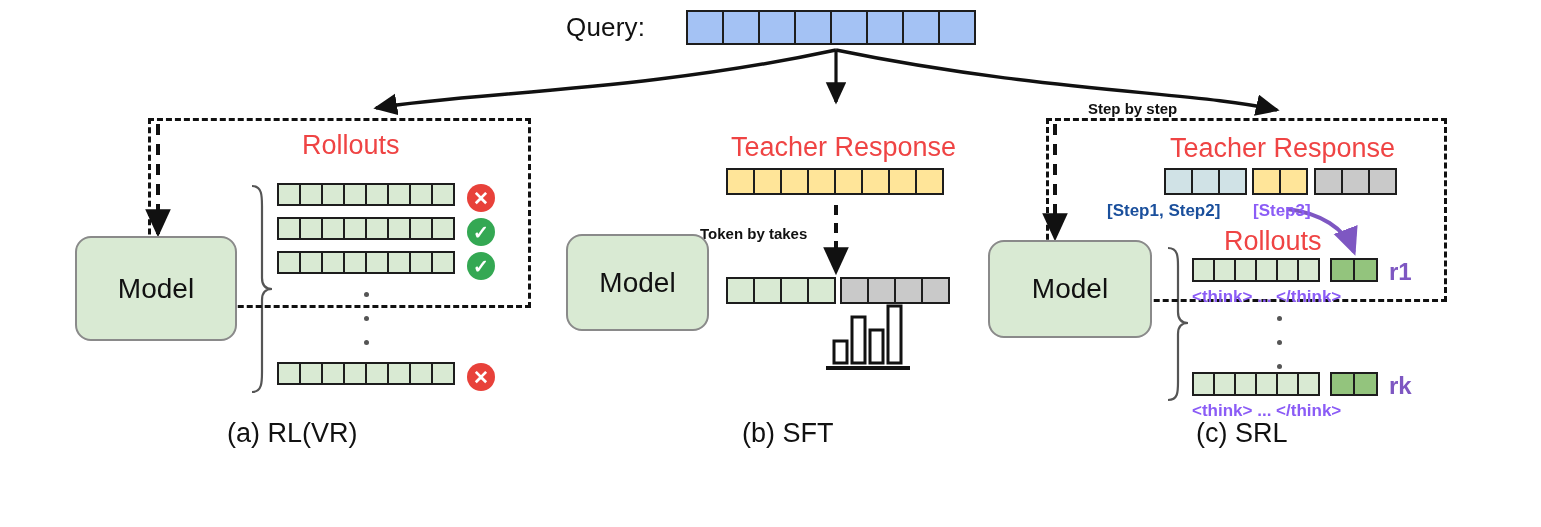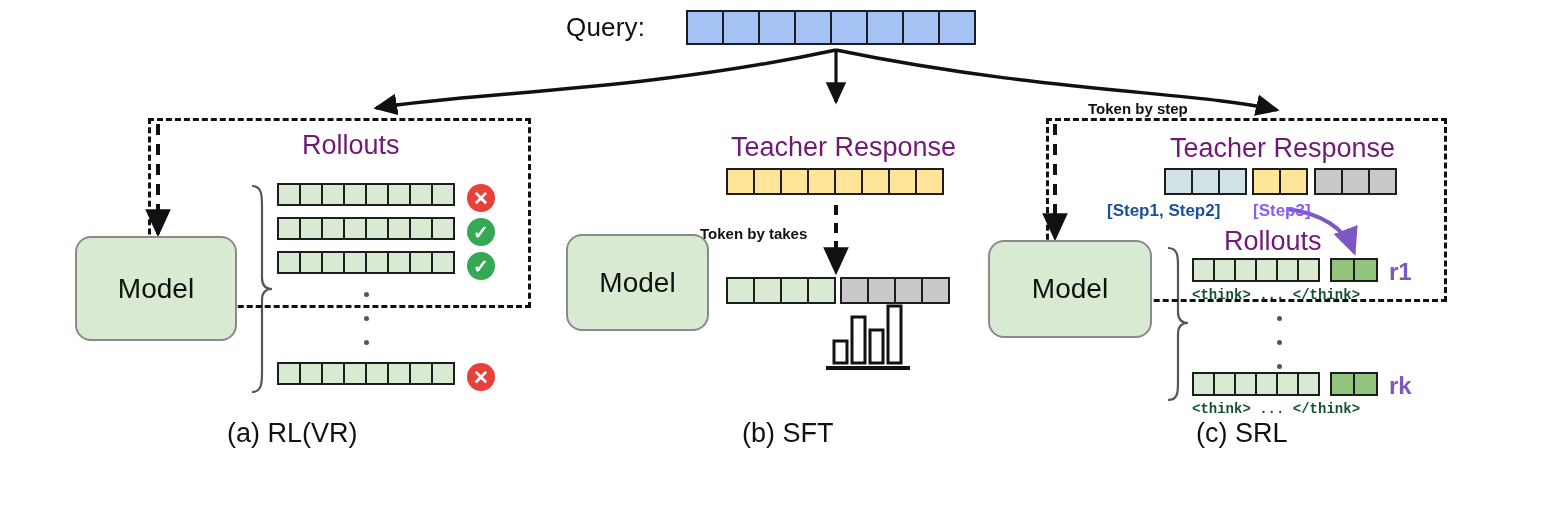--- a/index.html
+++ b/index.html
@@ -48,21 +48,21 @@
 
   
   .dash-frame {
     position:absolute;
     border:3px dashed #111;
     background:transparent;
   }
 
   
   .panel-title {
-    position:absolute; font-size:27px; color:#701a75; white-space:nowrap;
+    position:absolute; font-size:27px; color:#ef4444; white-space:nowrap;
   }
   .panel-caption {
     position:absolute; font-size:27px; color:#111; white-space:nowrap;
   }
   .small-bold {
     position:absolute; font-size:15px; font-weight:bold; color:#111; white-space:nowrap;
   }
 
   
   .badge {
@@ -73,21 +73,21 @@
   .badge.cross { background:#e8413a; }
   .badge.check { background:#34a853; }
 
   
   .vdots { position:absolute; display:flex; flex-direction:column; align-items:center; gap:19px; }
   .vdots i { display:block; width:5px; height:5px; border-radius:50%; background:#555; }
 
   
   .step-label { position:absolute; font-size:17px; font-weight:bold; white-space:nowrap; }
   .rlabel { position:absolute; font-size:24px; font-weight:bold; color:#7e57c2; }
-  .think { position:absolute; font-size:14px; font-weight:bold; color:#14532d; white-space:nowrap;font-family:Liberation Mono, monospace; }
+  .think { position:absolute; font-size:17px; font-weight:bold; color:#8b5cf6; white-space:nowrap; }
 
   
   .fig-caption {
     position:absolute; left:6px; top:476px; width:1530px;
     font-family:"Liberation Serif", serif;
     font-size:29px; color:#111; white-space:nowrap;
   }
   .fig-caption b { font-weight:bold; }
   .watermark {
     position:absolute; left:1261px; top:470px;
@@ -240,21 +240,21 @@
   <div class="strip" style="position:absolute; left:840px; top:277px;" id="out-b-gray">
       <div class="cell gray" style="width: 29px; height: 27px;"></div>
       <div class="cell gray" style="width: 29px; height: 27px;"></div>
       <div class="cell gray" style="width: 29px; height: 27px;"></div>
       <div class="cell gray" style="width: 29px; height: 27px;"></div>
     </div>
 
   <div class="panel-caption" style="left:742px; top:418px;">(b) SFT</div>
 
   <div class="dash-frame" style="left:1046px; top:118px; width:401px; height:184px;"></div>
-  <div class="small-bold" style="left:1085px; top:100px; background:#fff; padding:0 3px;">Token by step</div>
+  <div class="small-bold" style="left:1085px; top:100px; background:#fff; padding:0 3px;">Step by step</div>
 
   <div class="panel-title" style="left:1170px; top:133px;">Teacher Response</div>
 
   <div class="strip" style="position:absolute; left:1164px; top:168px;" id="tc-g0">
       <div class="cell lblue" style="width: 29px; height: 27px;"></div>
       <div class="cell lblue" style="width: 29px; height: 27px;"></div>
       <div class="cell lblue" style="width: 29px; height: 27px;"></div>
     </div>
   <div class="strip" style="position:absolute; left:1252px; top:168px;" id="tc-g1">
       <div class="cell yellow" style="width: 29px; height: 27px;"></div>

